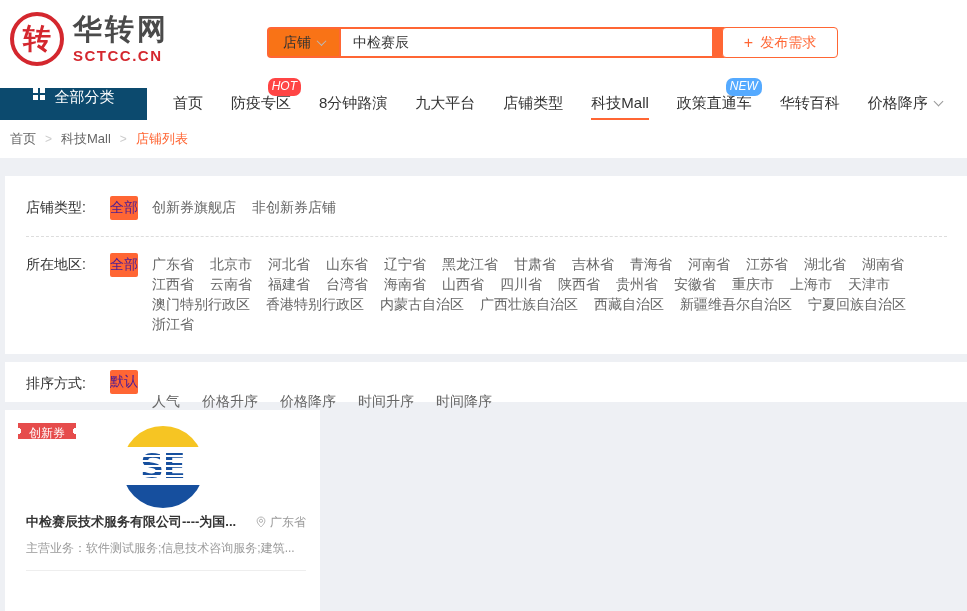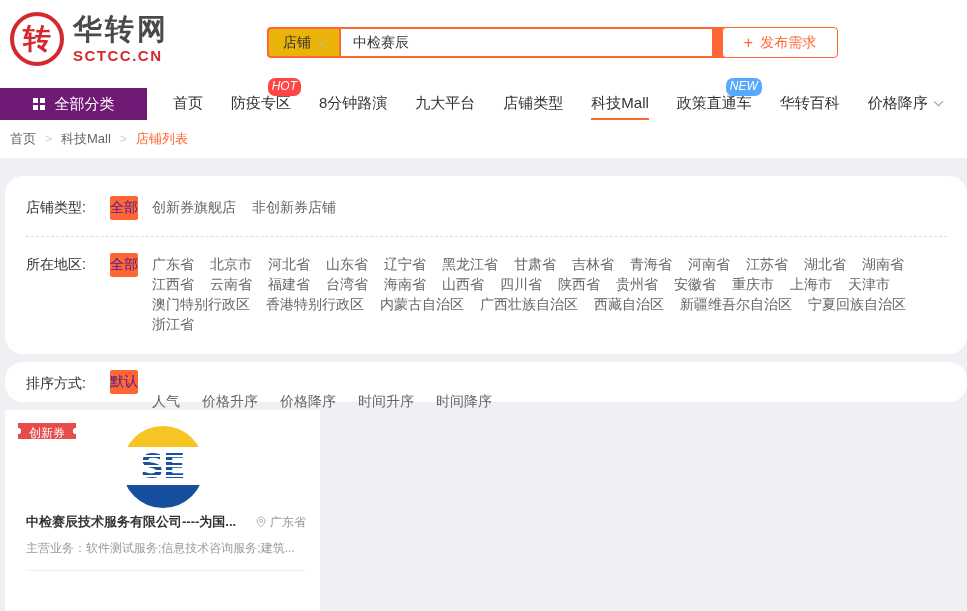--- a/index.html
+++ b/index.html
@@ -14,59 +14,59 @@
   .header { background:#fff; height:88px; position:relative; }
   .logo { position:absolute; left:10px; top:12px; display:flex; align-items:center; gap:9px; }
   .seal { width:54px; height:54px; border:4px solid #d4272e; border-radius:50%;
           color:#d4272e; display:flex; align-items:center; justify-content:center;
           font-size:28px; font-weight:bold; }
   .brand-text { display:flex; flex-direction:column; line-height:1; }
   .brand-name { font-size:29px; font-weight:bold; color:#4a4a4a; letter-spacing:3px; }
   .brand-domain { font-size:15px; font-weight:bold; color:#d4272e; letter-spacing:1.5px; margin-top:4px; }
 
   .search-group { position:absolute; left:267px; top:27px; width:530px; height:31px;
-    display:flex; border:2px solid #ff6634; border-radius:4px; background:#eab308; overflow:hidden; }
+    display:flex; border:2px solid #ff6634; border-radius:4px; background:#f97316; overflow:hidden; }
   .search-select { width:72px; display:flex; align-items:center; justify-content:center; gap:7px;
     border-right:2px solid #ff6634; font-size:14px; color:#333; cursor:pointer; flex-shrink:0; }
   .chev { width:7px; height:7px; border-right:1px solid #b9b9b9; border-bottom:1px solid #b9b9b9;
     display:inline-block; transform:rotate(45deg) translate(-1px,-1px); }
   .search-input { flex:1; border:none; outline:none; padding:0 12px; font-size:14px; color:#333; min-width:0;
     font-family:"Liberation Sans","DejaVu Sans",sans-serif; }
   .search-btn { width:83px; background:#ff6634; border:none; cursor:pointer;
     display:flex; align-items:center; justify-content:center; flex-shrink:0; }
   .publish-btn { position:absolute; left:722px; top:27px; width:116px; height:31px;
     border:1px solid #ff6634; border-radius:4px; background:#fff; color:#ff6634;
     font-size:14px; display:flex; align-items:center; justify-content:center; gap:7px; cursor:pointer; }
   .plus { font-size:16px; line-height:1; }
 
   
   .navbar { background:#fff; height:32px; display:flex; align-items:stretch; }
-  .all-cat { width:147px; background:#701a75; color:#fff; font-size:15px;
-    display:flex; align-items:center; justify-content:center; gap:10px; cursor:pointer; }
+  .all-cat { width:147px; background:#0c4a6e; color:#fff; font-size:15px;
+    display:flex; justify-content:center; gap:10px; cursor:pointer; }
   .grid-icon { display:grid; grid-template-columns:5px 5px; grid-auto-rows:5px; gap:2px; }
   .grid-icon i { background:#fff; }
   .nav-links { display:flex; align-items:stretch; margin-left:26px; gap:28px; }
   .nav-link { font-size:15px; color:#333; line-height:30px; position:relative; cursor:pointer; white-space:nowrap; }
   .nav-link.active { border-bottom:2px solid #ff6634; }
   .nav-badge { position:absolute; top:-10px; right:-10px; font-size:12px; color:#fff;
     padding:1px 4px; border-radius:7px; line-height:1.3; }
   .nav-badge.hot { background:#ff4545; }
   .nav-badge.new { background:#55aaff; }
   .nav-chev { width:7px; height:7px; border-right:1px solid #999; border-bottom:1px solid #999;
     display:inline-block; transform:rotate(45deg); margin-left:7px; vertical-align:3px; }
 
   
   .breadcrumb { background:#fff; height:38px; display:flex; align-items:center; gap:9px;
     padding-left:10px; font-size:13px; color:#666; }
   .crumb { cursor:pointer; }
   .crumb-sep { color:#ccc; font-size:12px; }
   .crumb.current { color:#ff6634; }
 
   
-  .panel { background:#fff; margin-left:5px;border-radius:18px; }
+  .panel { background:#fff; margin-left:5px; }
   .filter-panel { margin-top:18px; padding:20px 20px 20px 21px; }
   .filter-row { display:flex; align-items:flex-start; font-size:14px; }
   .filter-label { width:84px; flex-shrink:0; color:#333; padding-top:3px; }
   .chip { background:#ff6634; color:#4c1d95; padding:3px 0; border-radius:2px;
     margin-right:14px; flex-shrink:0; cursor:pointer; }
   .options { display:flex; flex-wrap:wrap; gap:2px 16px; width:815px; padding-top:3px; }
   .opt { color:#666; cursor:pointer; white-space:nowrap; }
   .divider-dashed { border-bottom:1px dashed #ddd; margin:16px 0; }
 
   .sort-panel { margin-top:8px; height:40px; display:flex; align-items:center; padding-left:21px; font-size:14px; }

